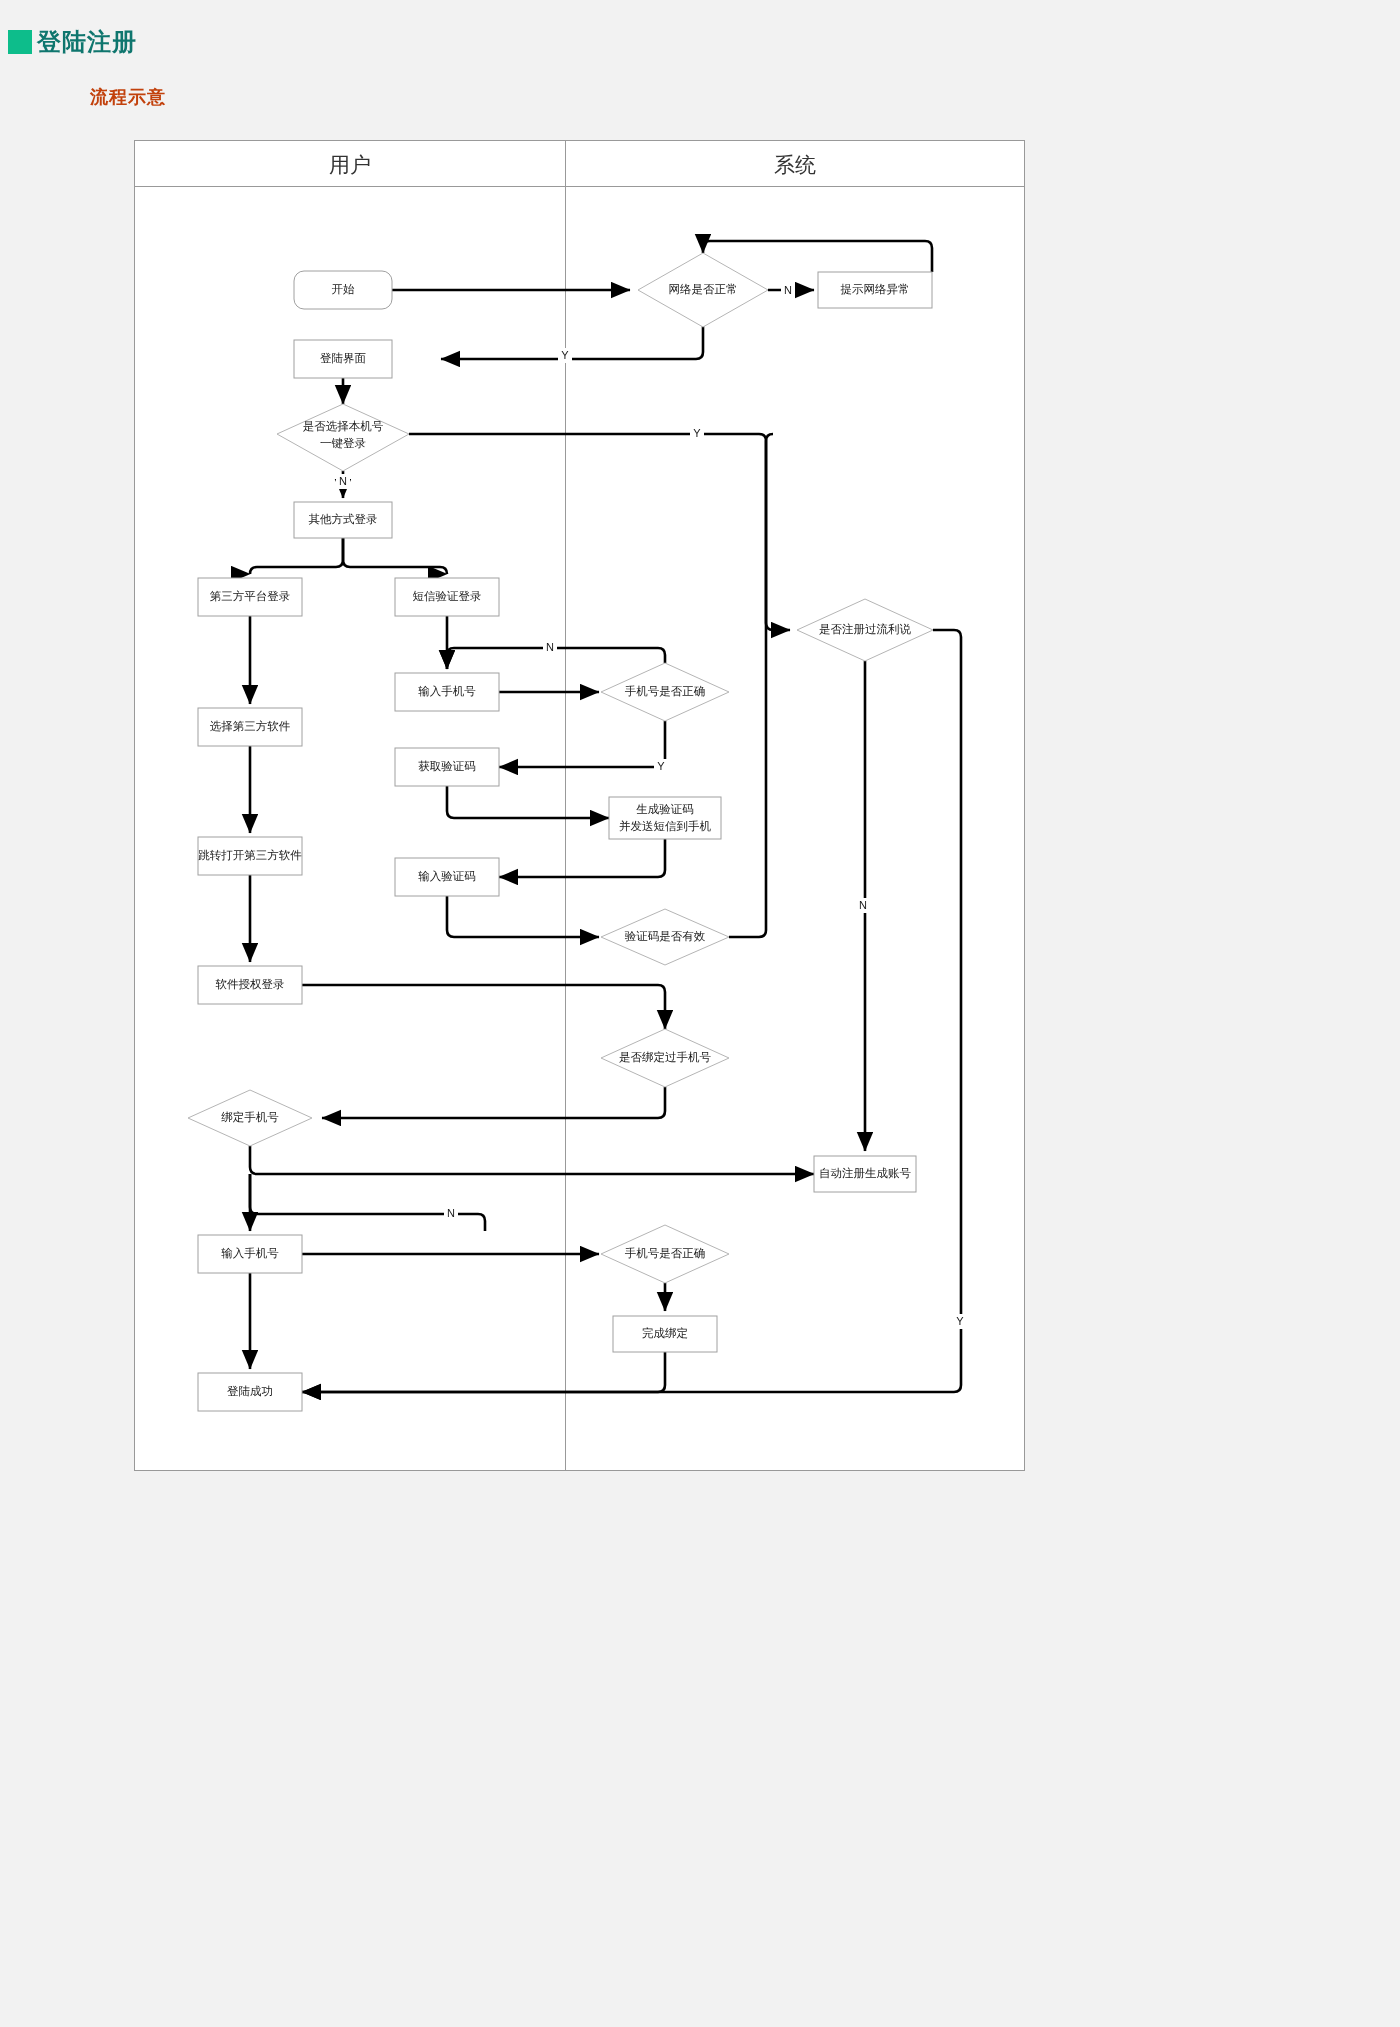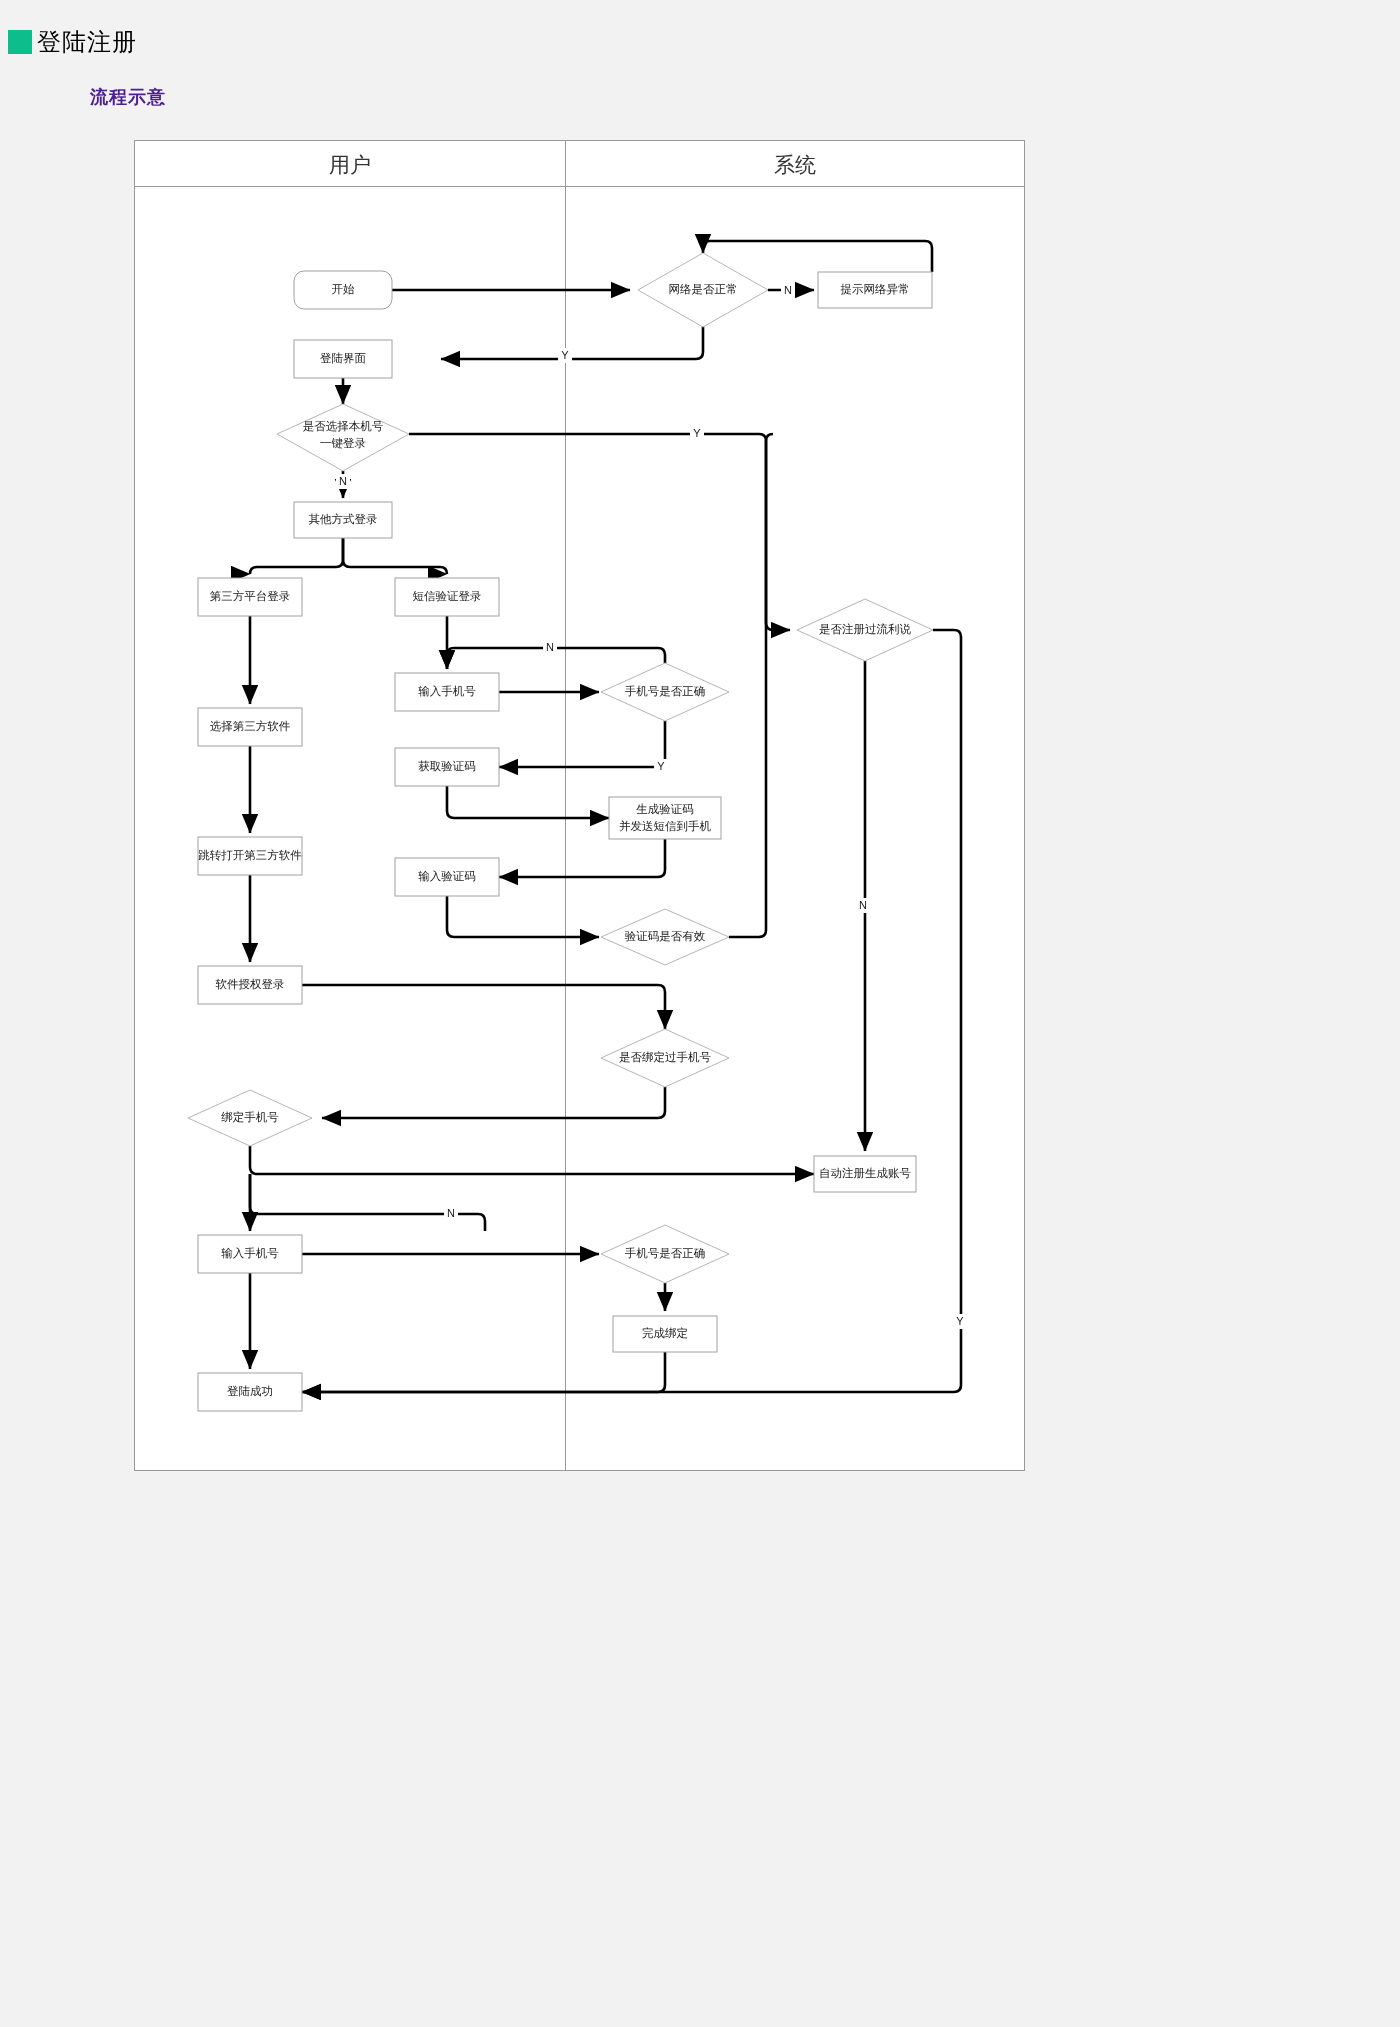--- a/index.html
+++ b/index.html
@@ -12,21 +12,21 @@
   #page{position:relative;width:1400px;height:2027px;overflow:hidden;}
 
   
   .hdr{position:absolute;left:0;top:0;width:1400px;height:84px;}
   .hdr-mark{
     position:absolute;left:8px;top:30px;width:24px;height:24px;
     background:#0dbd8b;
   }
   .hdr-title{
     position:absolute;left:37px;top:26px;
-    font-size:24px;font-weight:normal;color:#000000;letter-spacing:1px;
+    font-size:24px;font-weight:bold;color:#0f766e;letter-spacing:1px;
     line-height:32px;white-space:nowrap;
   }
   .sub-title{
     position:absolute;left:90px;top:84px;
     font-size:18px;font-weight:bold;color:#15c39a;letter-spacing:1px;
     line-height:26px;white-space:nowrap;
   }
 
   
   .canvas{position:absolute;left:0;top:0;width:1400px;height:2027px;margin-left:37px;}
@@ -42,21 +42,21 @@
 </style>
 </head>
 <body>
 
 <div id="page">
 
   <div class="hdr">
     <div class="hdr-mark" style="background: rgb(13, 189, 139);"></div>
     <div class="hdr-title">登陆注册</div>
   </div>
-  <div class="sub-title" style="color: #4c1d95;">流程示意</div>
+  <div class="sub-title" style="color: #c2410c;">流程示意</div>
 
   <div class="canvas">
     <svg width="1400" height="2027" viewBox="0 0 1400 2027" xmlns="http://www.w3.org/2000/svg">
       <defs>
         <marker id="ah" markerWidth="9" markerHeight="9" refX="7.4" refY="3.2" orient="auto" markerUnits="strokeWidth">
           <path d="M0,0 L7.6,3.2 L0,6.4 z" fill="#000"></path>
         </marker>
       </defs>
 
       <g>

